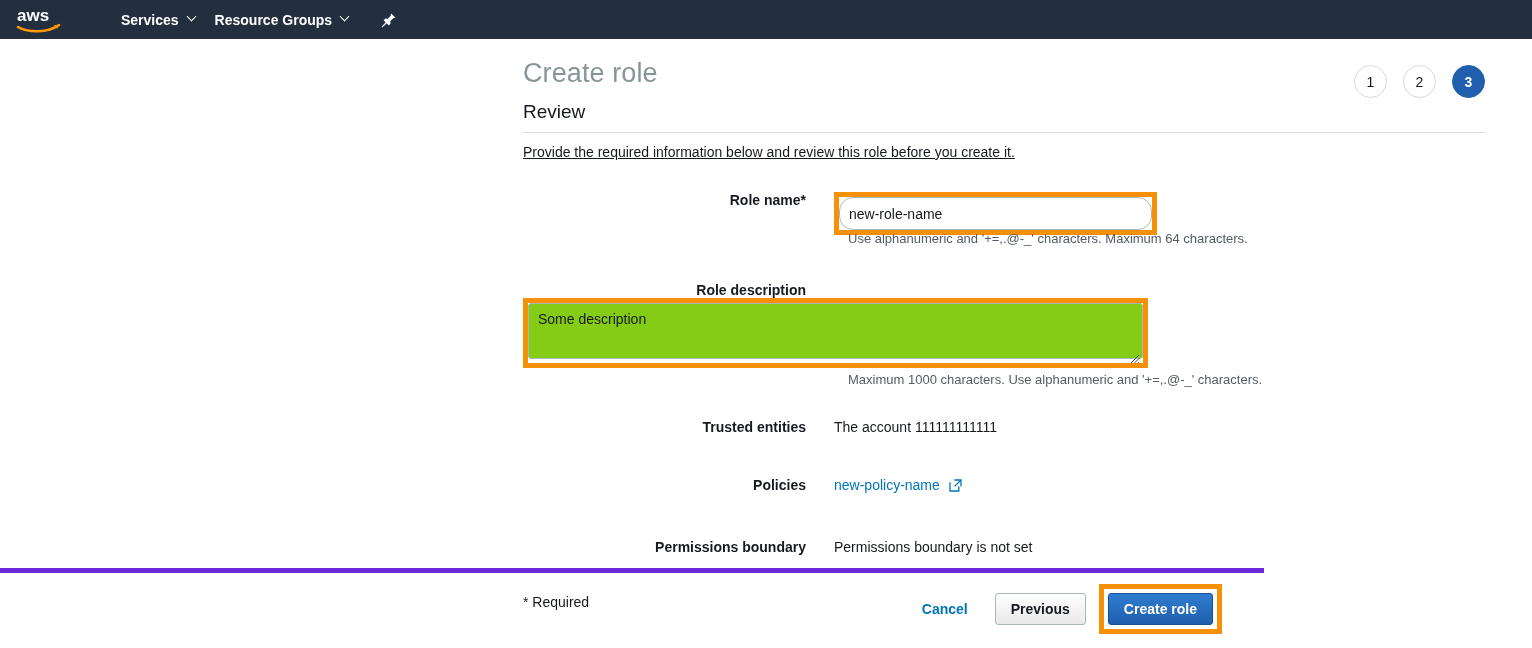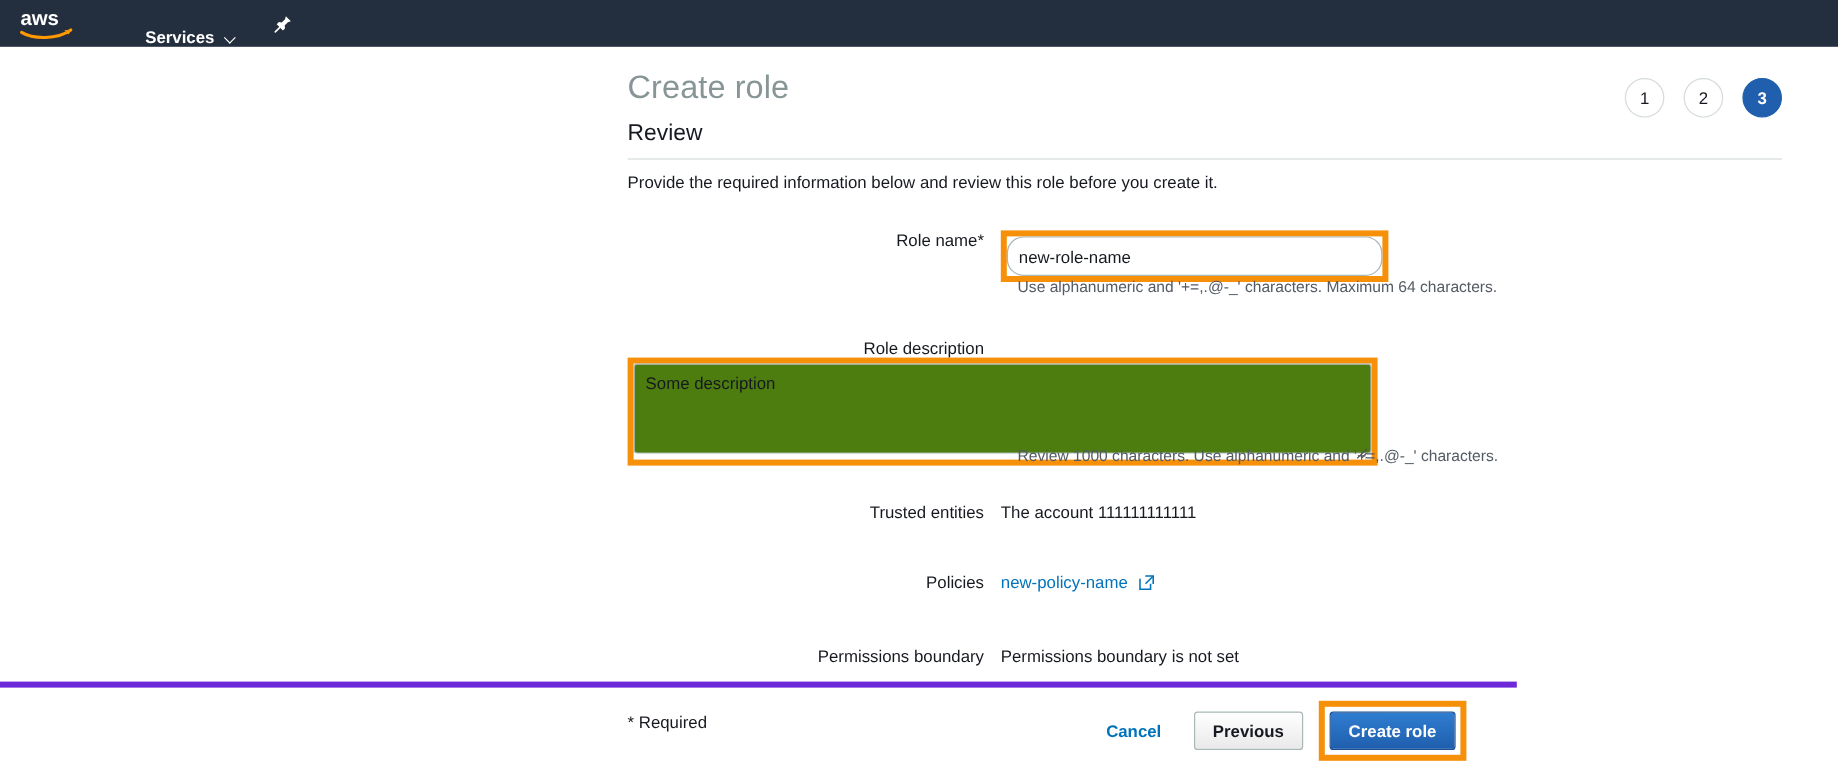--- a/index.html
+++ b/index.html
@@ -38,21 +38,21 @@
     color: #ffffff;
     font-size: 14px;
     font-weight: bold;
     display: flex;
     align-items: center;
     height: 39px;
     padding: 0 9px;
     cursor: pointer;
     white-space: nowrap;
   }
-  .nav-item.services { margin-left: 50px; align-items: flex-end; }
+  .nav-item.services { margin-left: 50px; }
   .caret {
     display: inline-block;
     margin-left: 9px;
     width: 9px;
     height: 9px;
     position: relative;
     top: -2px;
   }
   .caret::after {
     content: "";
@@ -92,20 +92,21 @@
     margin: 0;
     padding-top: 12px;
     padding-bottom: 9px;
     border-bottom: 1px solid #d5dbdb;
   }
   .section-desc {
     font-size: 14px;
     color: #16191f;
     margin: 0;
     padding-top: 11px;
+    text-decoration: underline;
   }
 
   
   .steps {
     position: absolute;
     right: 0;
     top: 26px;
     display: flex;
     gap: 16px;
   }
@@ -132,23 +133,23 @@
 
   
   .form-row {
     position: absolute;
     display: flex;
   }
   .field-label {
     width: 311px;
     text-align: right;
     font-size: 14px;
-    font-weight: normal;
-    color: #16191f;
-    padding-right: 14px;
+    font-weight: bold;
+    color: #16191f;
+    padding-right: 28px;
     box-sizing: border-box;
     flex: none;
   }
   .field-value {
     font-size: 14px;
     color: #16191f;
   }
   .helper {
     font-size: 13px;
     color: #545b64;
@@ -168,24 +169,24 @@
     background: #ffffff;
     font-family: "Liberation Sans", sans-serif;
     font-size: 14px;
     color: #16191f;
     padding: 0 9px;
     box-sizing: border-box;
     outline: none;
   }
   .textarea-input {
     width: 615px;
-    height: 75px;
+    height: 56px;
     border: 1px solid #aab7b8;
     border-radius: 3px;
-    background: #4d7c0f;
+    background: #84cc16;
     font-family: "Liberation Sans", sans-serif;
     font-size: 14px;
     color: #16191f;
     padding: 7px 9px;
     box-sizing: border-box;
     outline: none;
     resize: none;
     overflow: hidden;
   }
   .ta-wrap { position: relative; }
@@ -285,20 +286,24 @@
       <path d="M2 22 C12 28, 32 28, 43 20" stroke="#ff9900" stroke-width="2.6" fill="none" stroke-linecap="round"></path>
       <path d="M43 20 l-5.5 0.3 l3.8 3.4 z" fill="#ff9900"></path>
     </svg>
   </div>
 
   <div class="nav-item services">
     <span>Services</span>
     <span class="caret"></span>
   </div>
 
+  <div class="nav-item">
+    <span>Resource Groups</span>
+    <span class="caret"></span>
+  </div>
 
   <div class="pin-icon">
     <svg width="16" height="16" viewBox="0 0 16 16" xmlns="http://www.w3.org/2000/svg">
       <path d="M10.2 1.6 L14.4 5.8 L11.9 6.5 L9.2 9.2 L9.6 11.6 L7.8 13.4 L2.6 8.2 L4.4 6.4 L6.8 6.8 L9.5 4.1 Z" fill="#ffffff"></path>
       <path d="M5.2 10.8 L1.4 14.6" stroke="#ffffff" stroke-width="1.3" stroke-linecap="round"></path>
     </svg>
   </div>
 </div>
 
 <div class="content">
@@ -327,21 +332,21 @@
     <div class="ta-wrap">
       <textarea class="textarea-input" style="">Some description</textarea>
       <span class="resize-grip">
         <svg width="10" height="10" viewBox="0 0 10 10" xmlns="http://www.w3.org/2000/svg">
           <path d="M9 1 L1 9 M9 4.5 L4.5 9 M9 8 L8 9" stroke="#4c4c4c" stroke-width="1"></path>
         </svg>
       </span>
     </div>
   </div>
 </div>
-<div style="position:absolute; left:848px; top:372px;" class="helper">Review 1000 characters. Use alphanumeric and '+=,.@-_' characters.</div>
+<div style="position:absolute; left:848px; top:372px;" class="helper">Maximum 1000 characters. Use alphanumeric and '+=,.@-_' characters.</div>
 
 <div class="form-row" style="left:523px; top:419px;">
   <div class="field-label">Trusted entities</div>
   <div class="field-value">The account 111111111111</div>
 </div>
 
 <div class="form-row" style="left:523px; top:477px;">
   <div class="field-label">Policies</div>
   <div class="field-value">
     <a class="link">new-policy-name</a>

